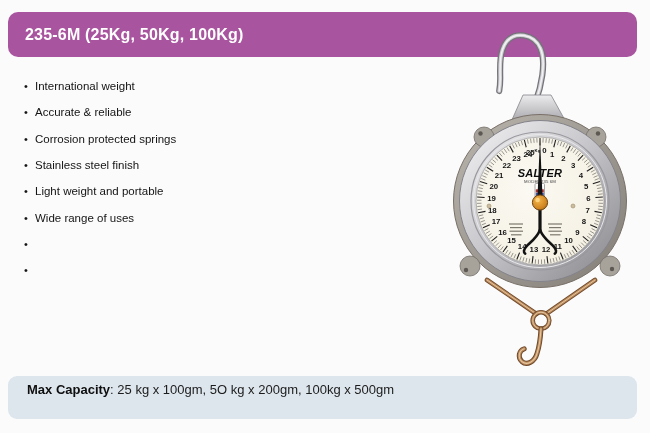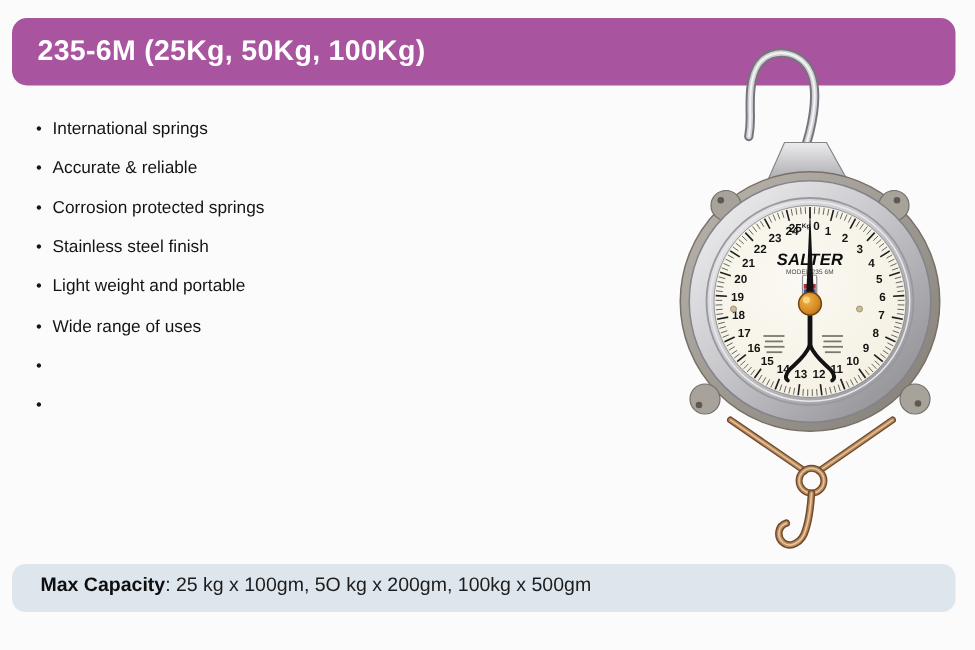--- a/index.html
+++ b/index.html
@@ -1,25 +1,25 @@
 <!DOCTYPE html>
 <html><head>
 <meta charset="utf-8">
 <style>
   html,body{margin:0;padding:0;background:#fbfbfb;}
   .page{position:relative;width:650px;height:433px;background:#fbfbfb;overflow:hidden;
         font-family:"Liberation Sans",sans-serif;}
   .banner{position:absolute;left:8px;top:12px;width:629px;height:45px;border-radius:10px;
           background:#a8549e;z-index:1;}
   .banner .title{display:block;line-height:45px;padding-left:17px;color:#ffffff;
-          font-size:19px;font-weight:bold;letter-spacing:0.2px;white-space:nowrap;border-radius:12px;}
+          font-size:16px;font-weight:bold;letter-spacing:0.2px;white-space:nowrap;border-radius:12px;}
   .features{position:absolute;left:24px;top:73px;margin:0;padding:0;list-style:none;z-index:1;}
   .features li{display:flex;align-items:center;height:26.3px;font-size:11.5px;color:#141414;}
   .features .dot{width:11px;font-size:11px;color:#141414;}
-  .specs{position:absolute;left:8px;top:376px;width:629px;height:32px;border-radius:9px;
+  .specs{position:absolute;left:8px;top:376px;width:629px;height:43px;border-radius:9px;
          background:#dde6ed;z-index:1;padding:0;box-sizing:border-box;}
   .specs .line{padding-left:19px;line-height:19.5px;font-size:13px;color:#1c1c1c;white-space:nowrap;}
   .specs .line:first-child{padding-top:4px;}
   .specs b{color:#0e0e0e;}
   .scale-wrap{position:absolute;left:428px;top:28px;width:222px;height:350px;z-index:2;pointer-events:none;}
   .dial-num{font-family:"Liberation Sans",sans-serif;font-size:7.8px;font-weight:bold;fill:#141414;}
   .brand-txt{font-family:"Liberation Sans",sans-serif;font-size:11px;font-weight:900;
              font-style:italic;fill:#0d0d0d;letter-spacing:0.2px;}
   .model-txt{font-family:"Liberation Sans",sans-serif;font-size:4.3px;fill:#454545;letter-spacing:0.1px;}
 </style>
@@ -28,21 +28,21 @@
 
 <div class="page" style="background: rgb(251, 251, 251);">
 
   <div class="banner" style="background: rgb(168, 84, 158);">
     <span class="title" style="color: rgb(255, 255, 255);">235-6M (25Kg, 50Kg, 100Kg)</span>
   </div>
 
   <ul class="features">
     <li>
         <span class="dot">•</span>
-        <span>International springs</span>
+        <span>International weight</span>
       </li>
     <li>
         <span class="dot">•</span>
         <span>Accurate &amp; reliable</span>
       </li>
     <li>
         <span class="dot">•</span>
         <span>Corrosion protected springs</span>
       </li>
     <li>

